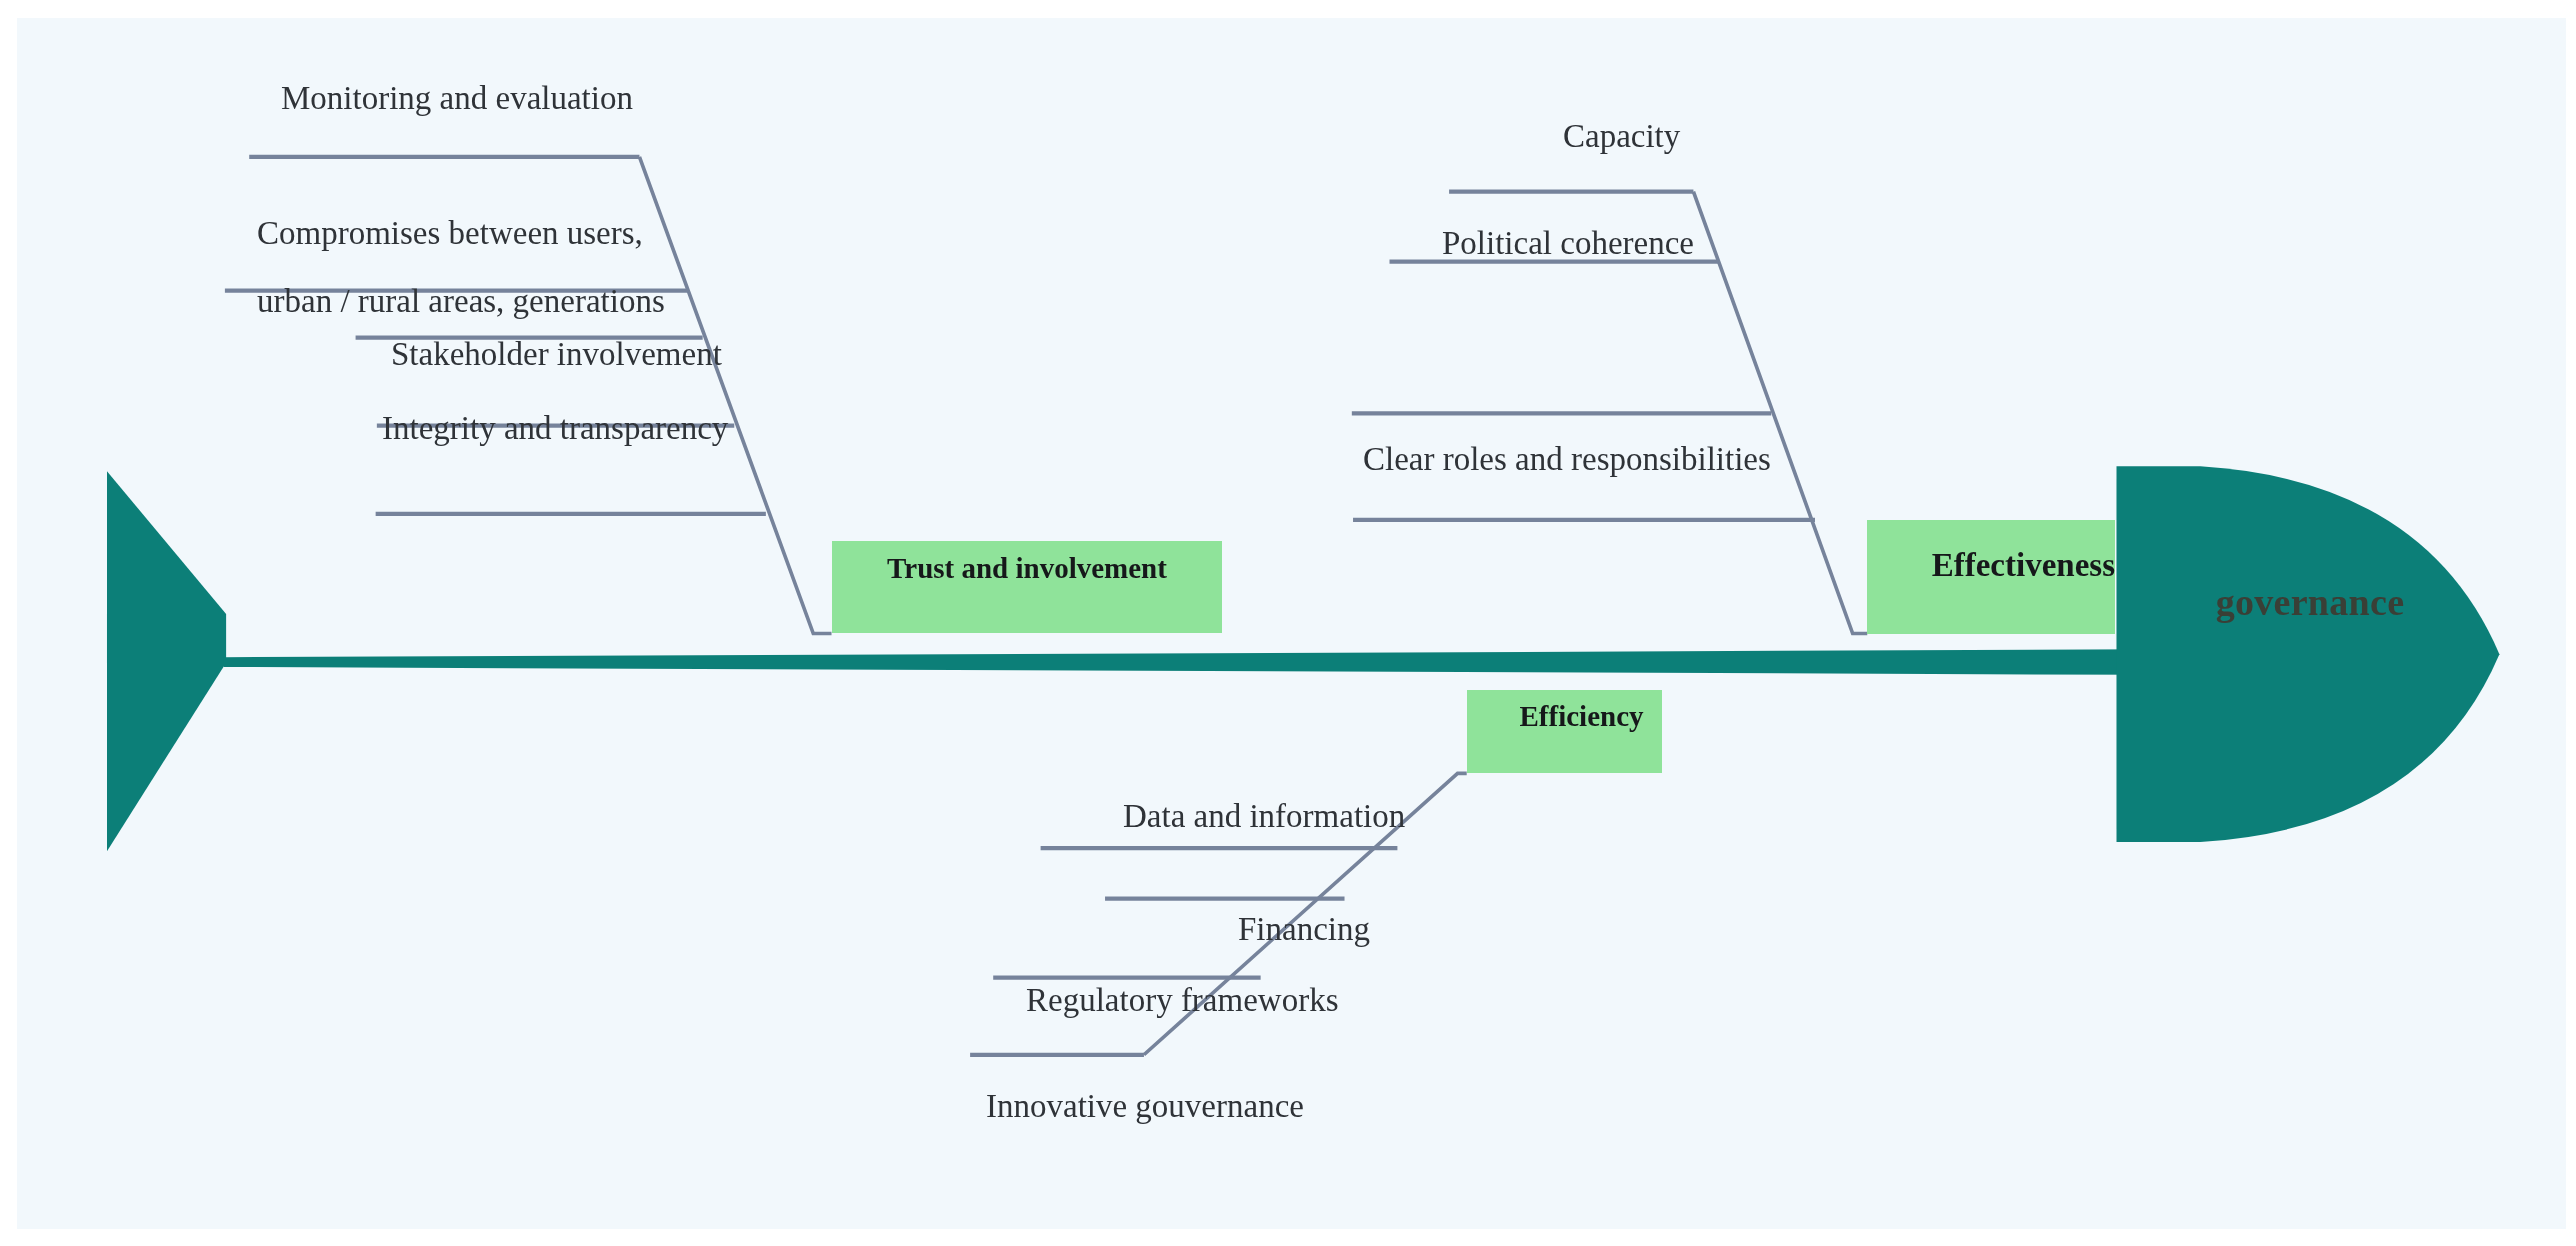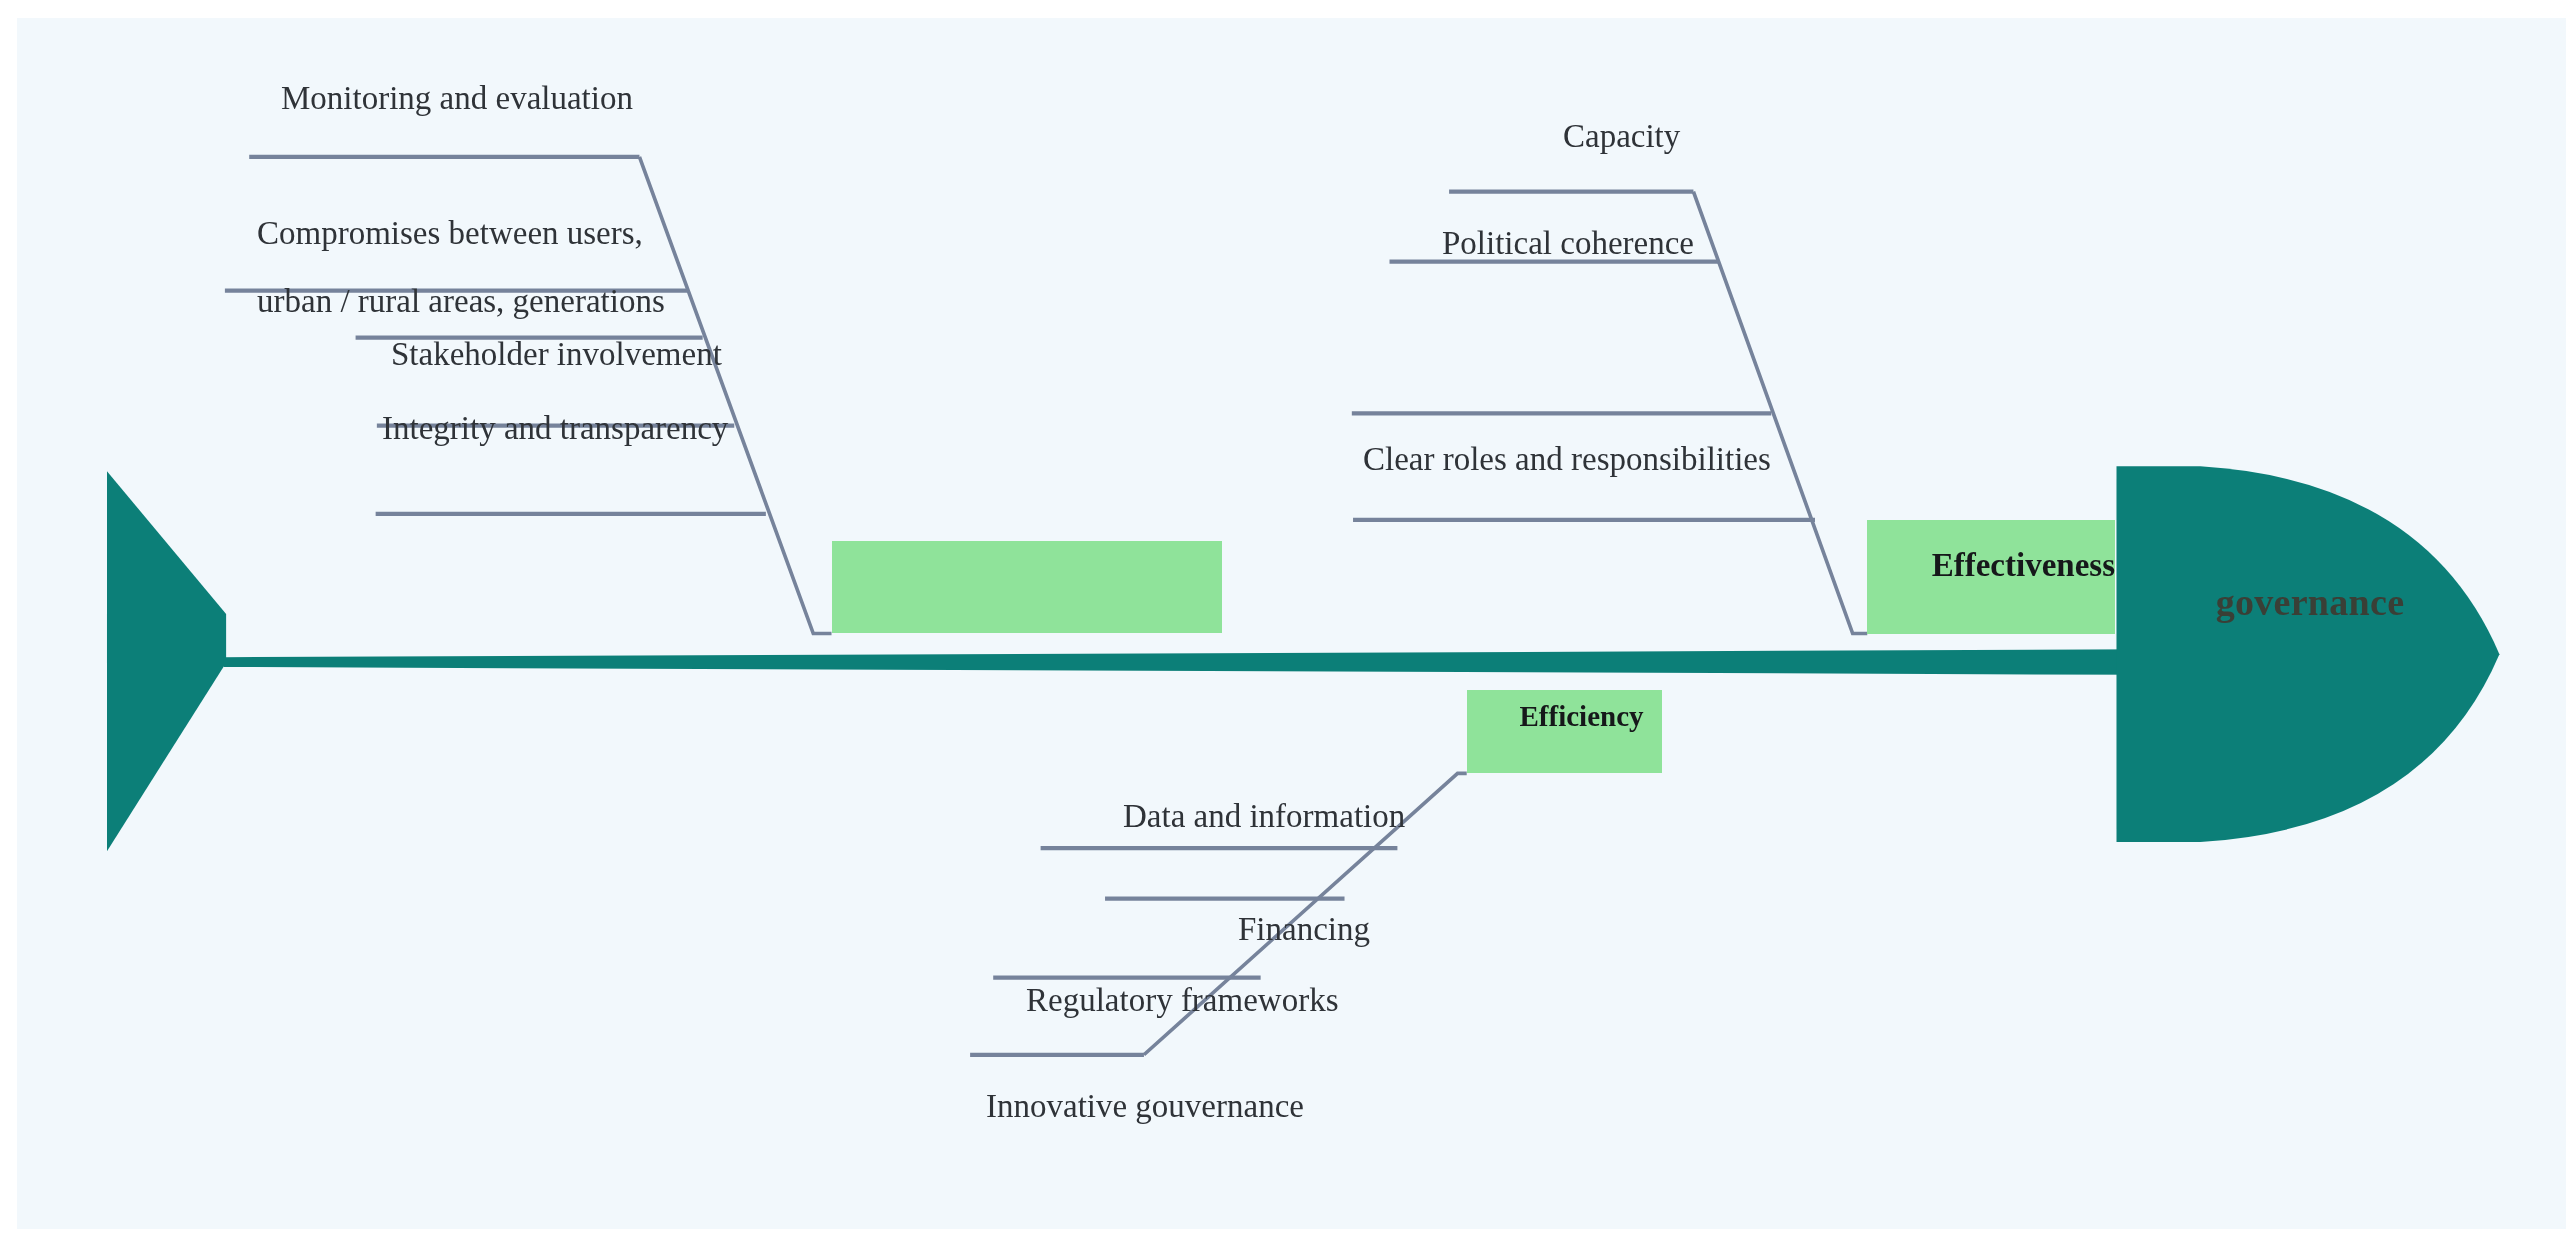--- a/index.html
+++ b/index.html
@@ -48,20 +48,21 @@
     <line class="bone-line" x1="2226" y1="855" x2="2986" y2="855"></line>
 
     <path class="bone-diag" d="M 2413 1272 L 2398 1272 L 1882 1735"></path>
     <line class="bone-line" x1="1712" y1="1395" x2="2299" y2="1395"></line>
     <line class="bone-line" x1="1818" y1="1478" x2="2212" y2="1478"></line>
     <line class="bone-line" x1="1634" y1="1608" x2="2074" y2="1608"></line>
     <line class="bone-line" x1="1596" y1="1735" x2="1882" y2="1735"></line>
   </svg>
 
   <div class="cat-box" style="left:832px;top:541px;width:390px;height:92px;"></div>
+  <div class="cat-label" style="left:832px;top:552px;width:390px;text-align:center;font-size:29px;">Trust and involvement</div>
 
   <div class="cat-box" style="left:1867px;top:520px;width:248px;height:114px;"></div>
   <div class="cat-label" style="left:1867px;top:547px;width:248px;text-align:right;font-size:33px;">Effectiveness</div>
 
   <div class="cat-box" style="left:1467px;top:690px;width:195px;height:83px;"></div>
   <div class="cat-label" style="left:1467px;top:700px;width:229px;text-align:center;font-size:29px;">Efficiency</div>
 
   <div id="head-text" style="left:2146px;top:580px;width:328px;">
     <div>governance</div>
   </div>

